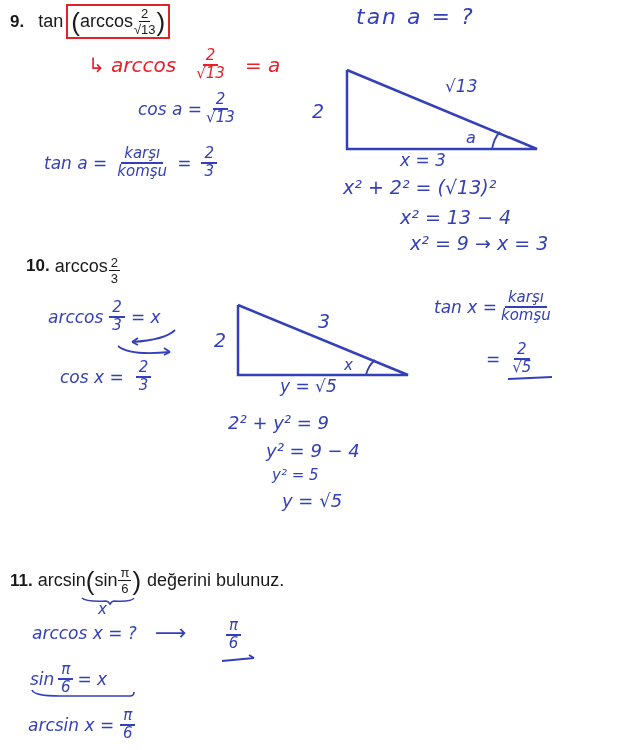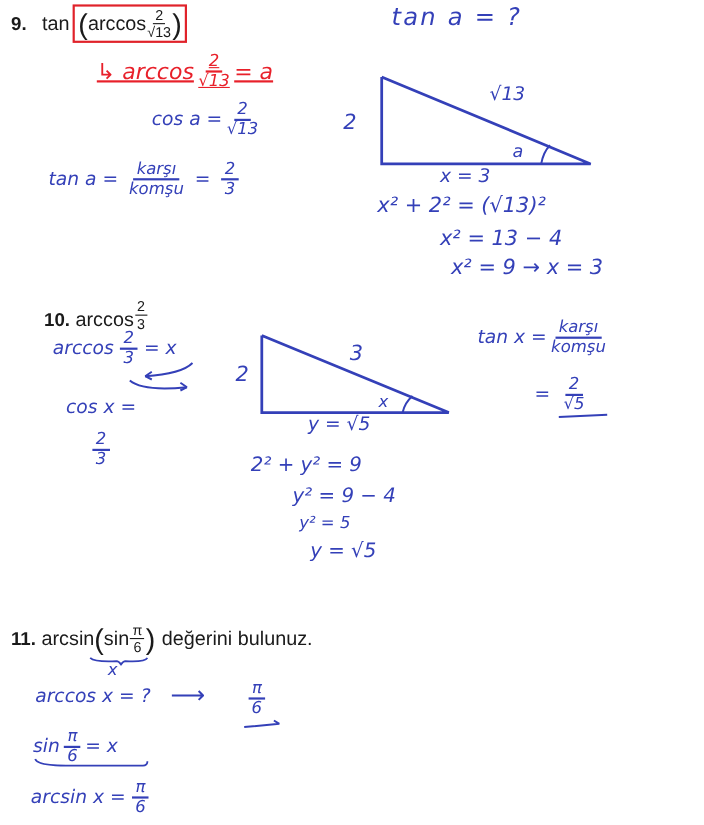--- a/index.html
+++ b/index.html
@@ -30,21 +30,21 @@
     <span class="ptext">arccos</span>
     <span class="frac">
       <span class="num">2</span>
       <span class="den">√13</span>
     </span>
     <span class="paren">)</span>
   </span>
 </div>
 <div class="abs hand" style="left:356px; top:4px; font-size:22px; letter-spacing:2px;text-align:right;">tan a = ?</div>
 
-<div class="abs hand hand-red" style="left:88px; top:48px; font-size:20px; display:flex; align-items:center; gap:4px;text-decoration:underline;">
+<div class="abs hand hand-red" style="left:88px; top:48px; font-size:20px; display:flex; align-items:center; gap:20px;">
   <span>↳ arccos</span>
   <span class="hf red">
     <span class="num">2</span>
     <span class="den">√13</span>
   </span>
   <span>= a</span>
 </div>
 
 <div class="abs hand" style="left:138px; top:92px; display:flex; align-items:center; gap:4px;">
   <span>cos a =</span>
@@ -73,21 +73,21 @@
 </svg>
 <div class="abs hand" style="left:312px; top:100px; font-size:19px;">2</div>
 <div class="abs hand" style="left:445px; top:76px;">√13</div>
 <div class="abs hand" style="left:466px; top:128px; font-size:16px;">a</div>
 <div class="abs hand" style="left:400px; top:150px;">x = 3</div>
 
 <div class="abs hand" style="left:343px; top:176px; font-size:19px;">x² + 2² = (√13)²</div>
 <div class="abs hand" style="left:400px; top:206px; font-size:19px;">x² = 13 − 4</div>
 <div class="abs hand" style="left:410px; top:232px; font-size:19px;">x² = 9 → x = 3</div>
 
-<div class="abs" style="left:26px; top:272px; display:flex; align-items:flex-end;margin-left:14px;">
+<div class="abs" style="left:26px; top:256px; display:flex; align-items:flex-start;">
   <span class="qnum" style="margin-right:5px;">10.</span>
   <span class="ptext">arccos</span>
   <span class="frac">
     <span class="num">2</span>
     <span class="den">3</span>
   </span>
 </div>
 
 <div class="abs hand" style="left:48px; top:300px; display:flex; align-items:center; gap:6px;">
   <span>arccos</span>
@@ -97,21 +97,21 @@
   </span>
   <span>= x</span>
 </div>
 <svg style="left:110px; top:326px;" width="80" height="30">
   <path d="M65,4 Q55,14 22,16" fill="none" stroke="#3440b8" stroke-width="1.8"></path>
   <path d="M22,16 l6,-4 M22,16 l6,3" fill="none" stroke="#3440b8" stroke-width="1.8"></path>
   <path d="M8,20 Q20,30 60,26" fill="none" stroke="#3440b8" stroke-width="1.8"></path>
   <path d="M60,26 l-6,-4 M60,26 l-6,3" fill="none" stroke="#3440b8" stroke-width="1.8"></path>
 </svg>
 
-<div class="abs hand" style="left:60px; top:360px; display:flex; align-items:center; gap:12px;flex-direction:column;">
+<div class="abs hand" style="left:60px; top:360px; display:flex; align-items:center; gap:12px;">
   <span>cos x =</span>
   <span class="hf">
     <span class="num">2</span>
     <span class="den">3</span>
   </span>
 </div>
 
 <svg style="left:200px; top:300px;" width="220" height="90">
   <polyline points="38,5 38,75 208,75 38,5" fill="none" stroke="#3440b8" stroke-width="2.5"></polyline>
   <path d="M166,75 Q168,66 175,60" fill="none" stroke="#3440b8" stroke-width="1.8"></path>

